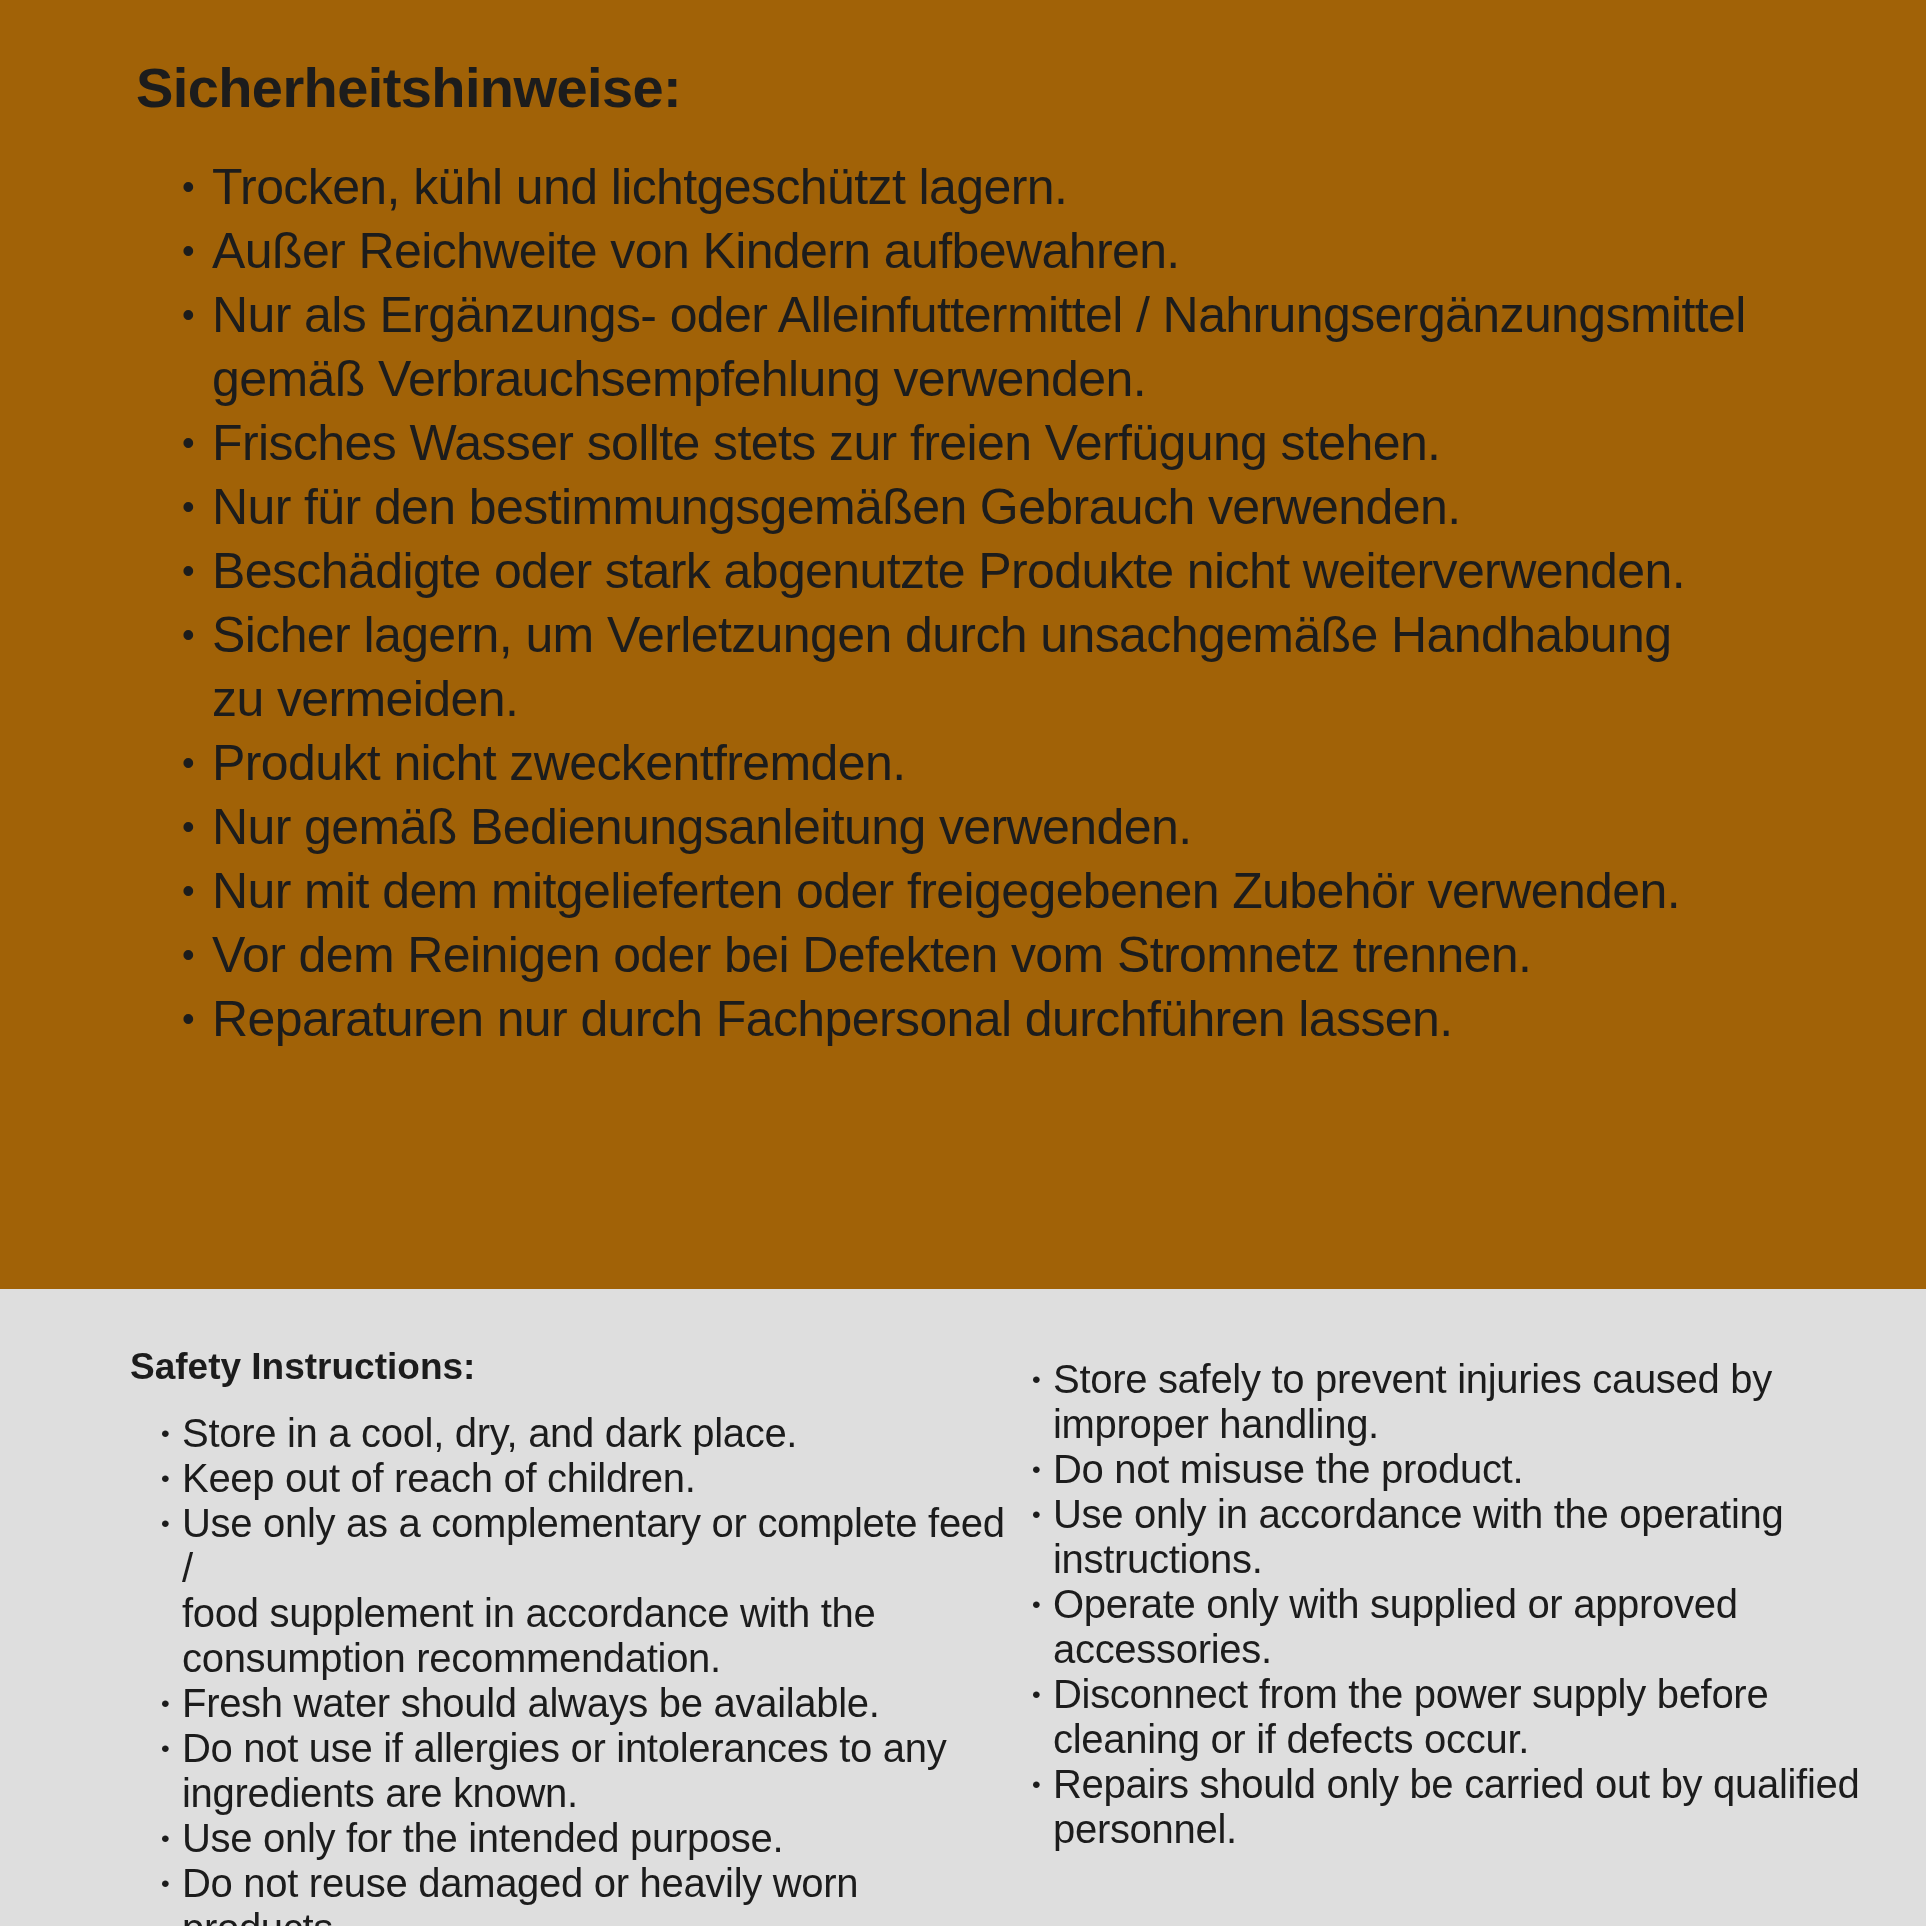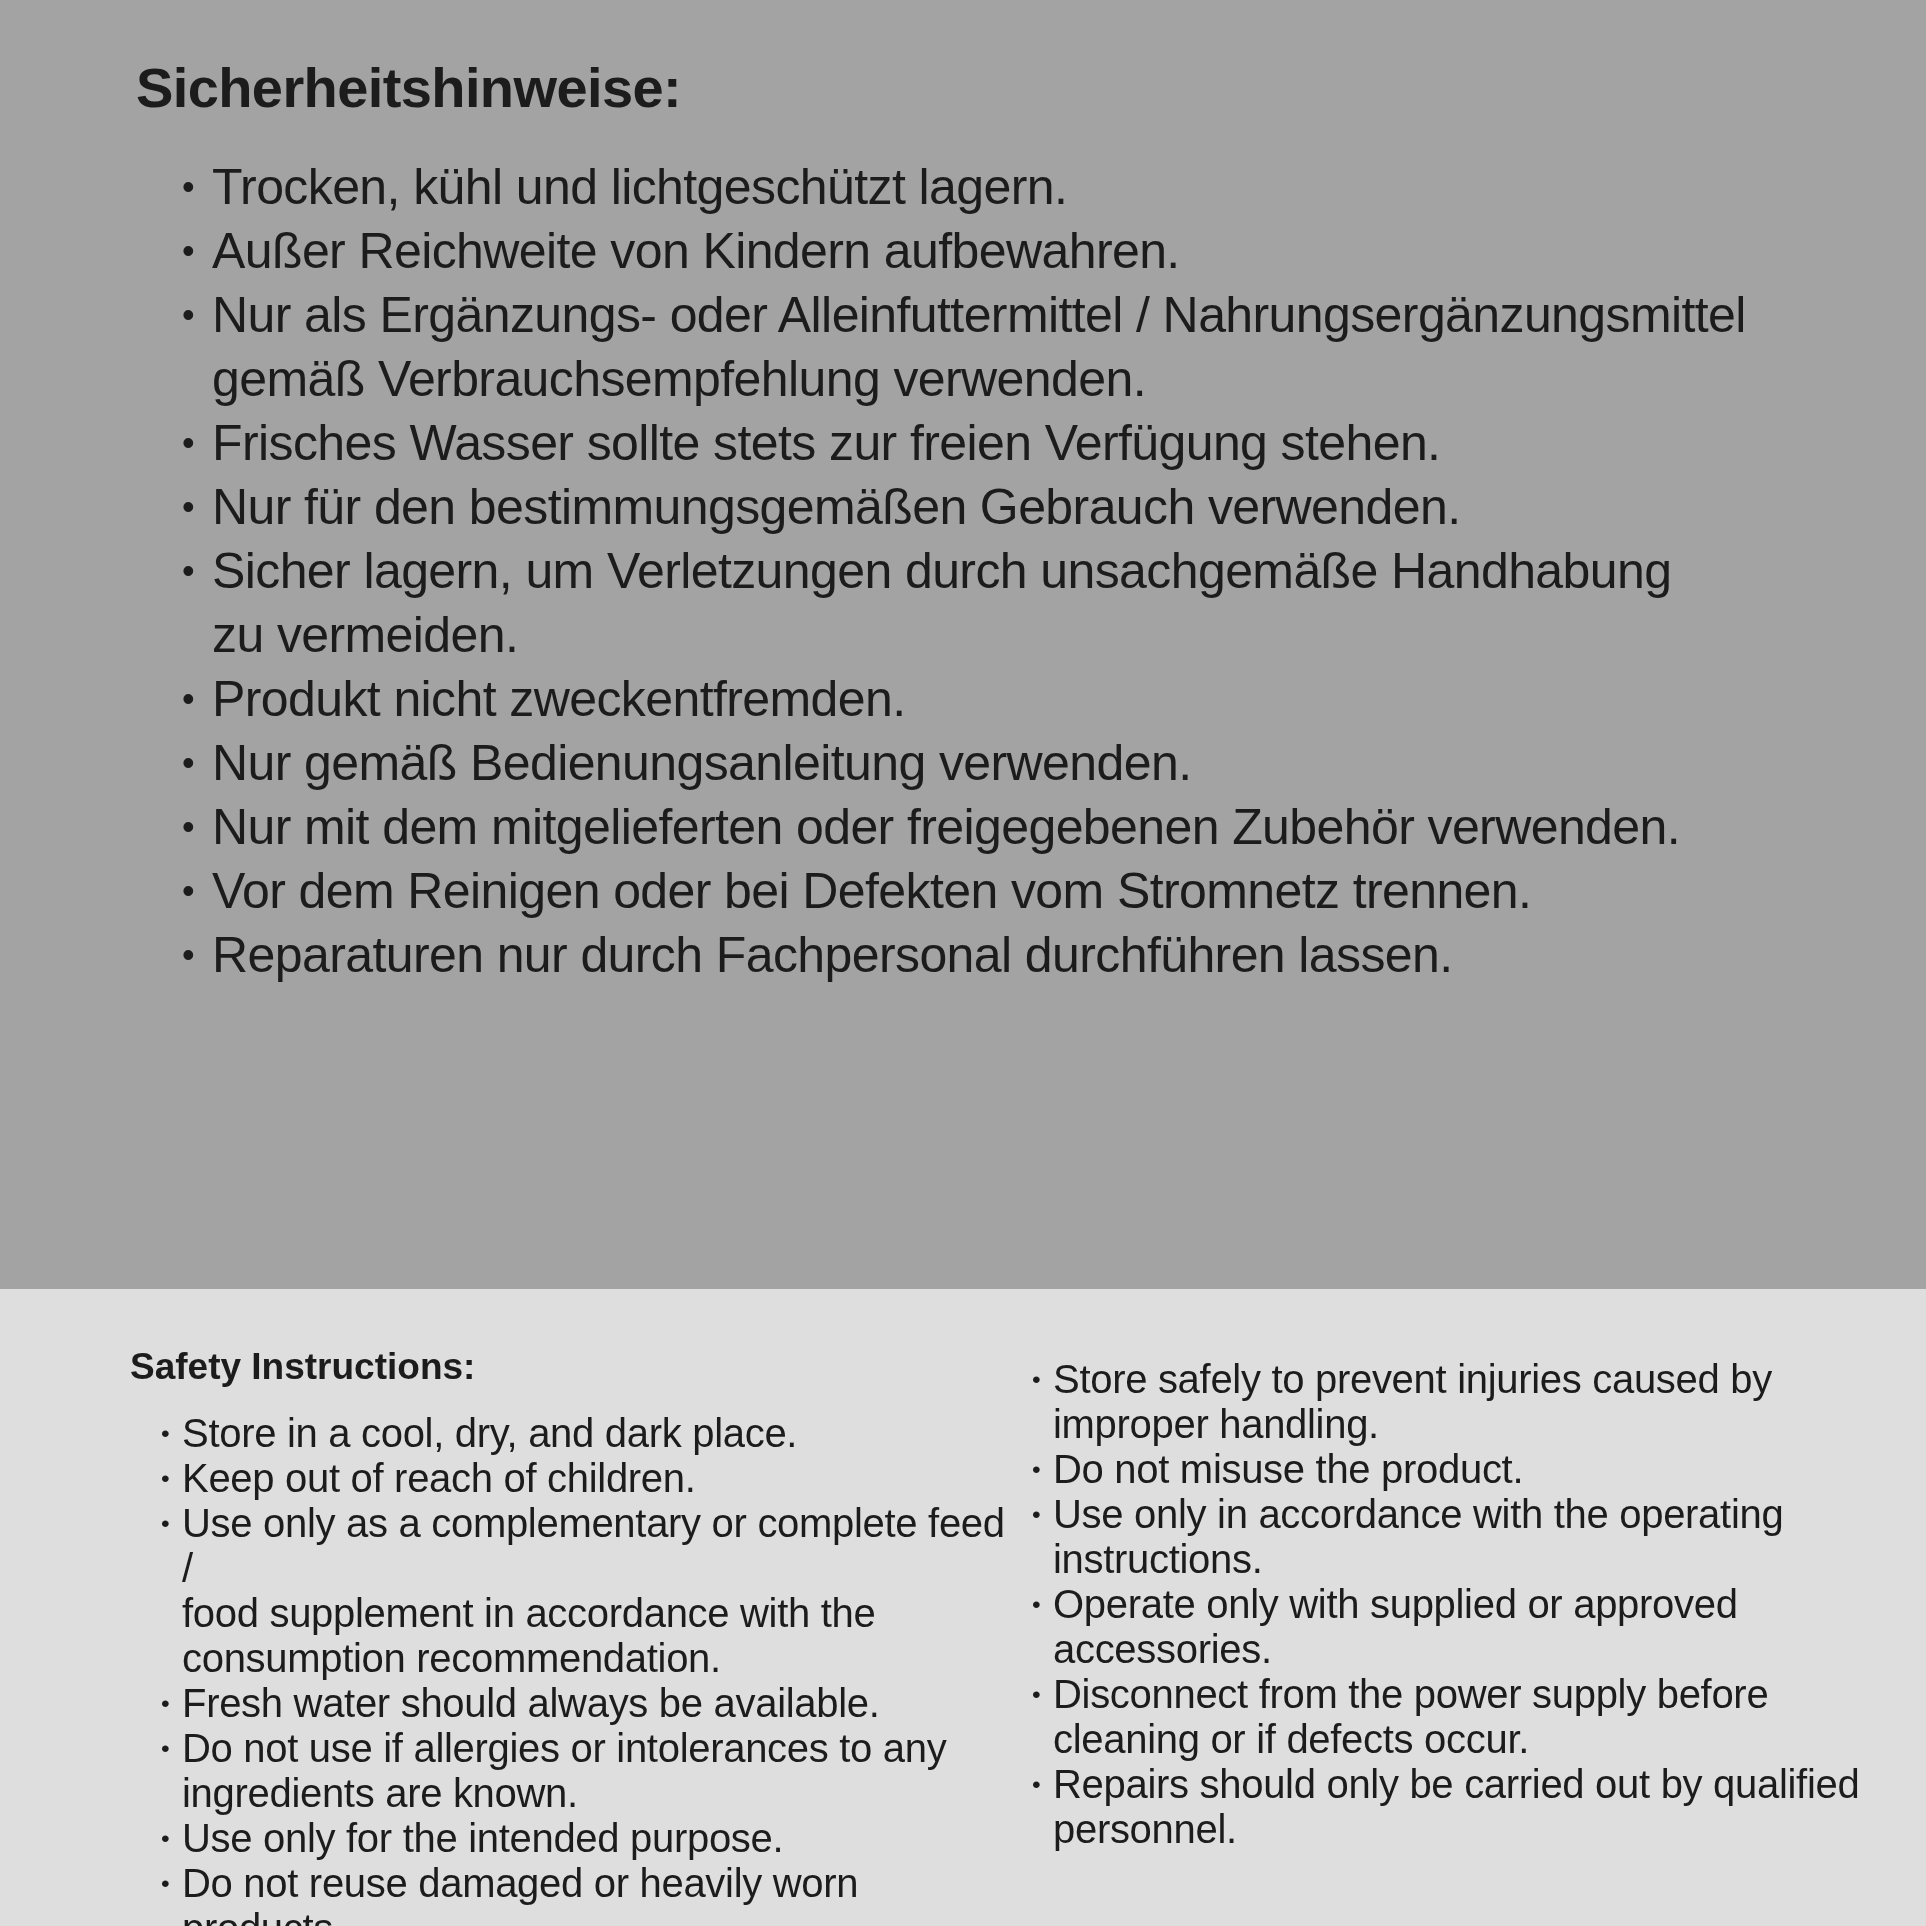--- a/index.html
+++ b/index.html
@@ -4,21 +4,21 @@
 <style>
   html, body {
     margin: 0;
     padding: 0;
     background: #ffffff;
   }
   .page {
     position: relative;
     width: 1926px;
     height: 1926px;
-    background: #a3a3a3;
+    background: #a16207;
     overflow: hidden;
     font-family: "Liberation Sans", sans-serif;
     color: #1c1c1c;
   }
 
   
   .de-title {
     position: absolute;
     left: 136px;
     top: 56px;
@@ -114,20 +114,21 @@
 
   <section>
     <h1 class="de-title">Sicherheitshinweise:</h1>
     <ul class="bullets de-list">
       <li>Trocken, kühl und lichtgeschützt lagern.</li>
       <li>Außer Reichweite von Kindern aufbewahren.</li>
       <li>Nur als Ergänzungs- oder Alleinfuttermittel / Nahrungsergänzungsmittel
 gemäß Verbrauchsempfehlung verwenden.</li>
       <li>Frisches Wasser sollte stets zur freien Verfügung stehen.</li>
       <li>Nur für den bestimmungsgemäßen Gebrauch verwenden.</li>
+      <li>Beschädigte oder stark abgenutzte Produkte nicht weiterverwenden.</li>
       <li>Sicher lagern, um Verletzungen durch unsachgemäße Handhabung
 zu vermeiden.</li>
       <li>Produkt nicht zweckentfremden.</li>
       <li>Nur gemäß Bedienungsanleitung verwenden.</li>
       <li>Nur mit dem mitgelieferten oder freigegebenen Zubehör verwenden.</li>
       <li>Vor dem Reinigen oder bei Defekten vom Stromnetz trennen.</li>
       <li>Reparaturen nur durch Fachpersonal durchführen lassen.</li>
     </ul>
   </section>
 

